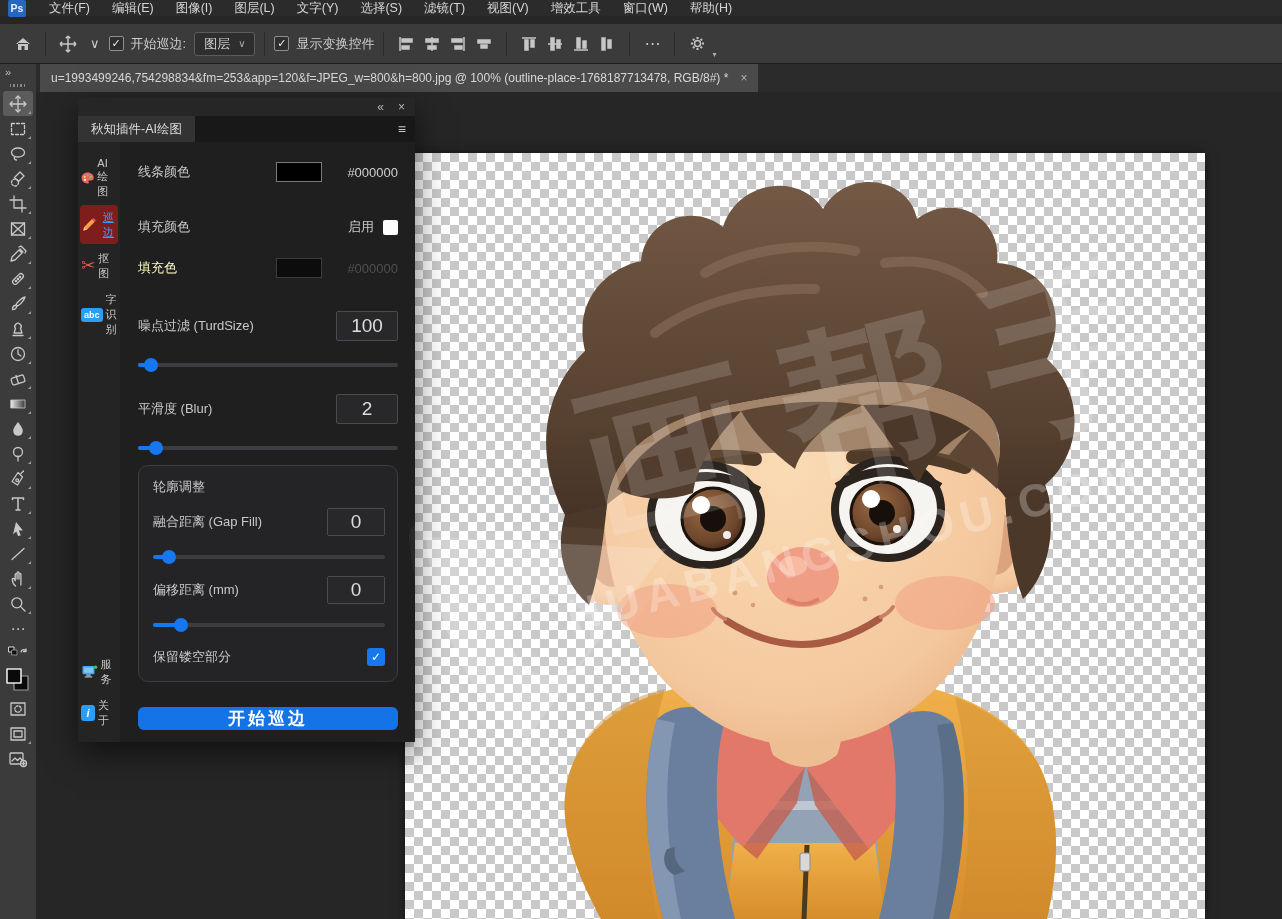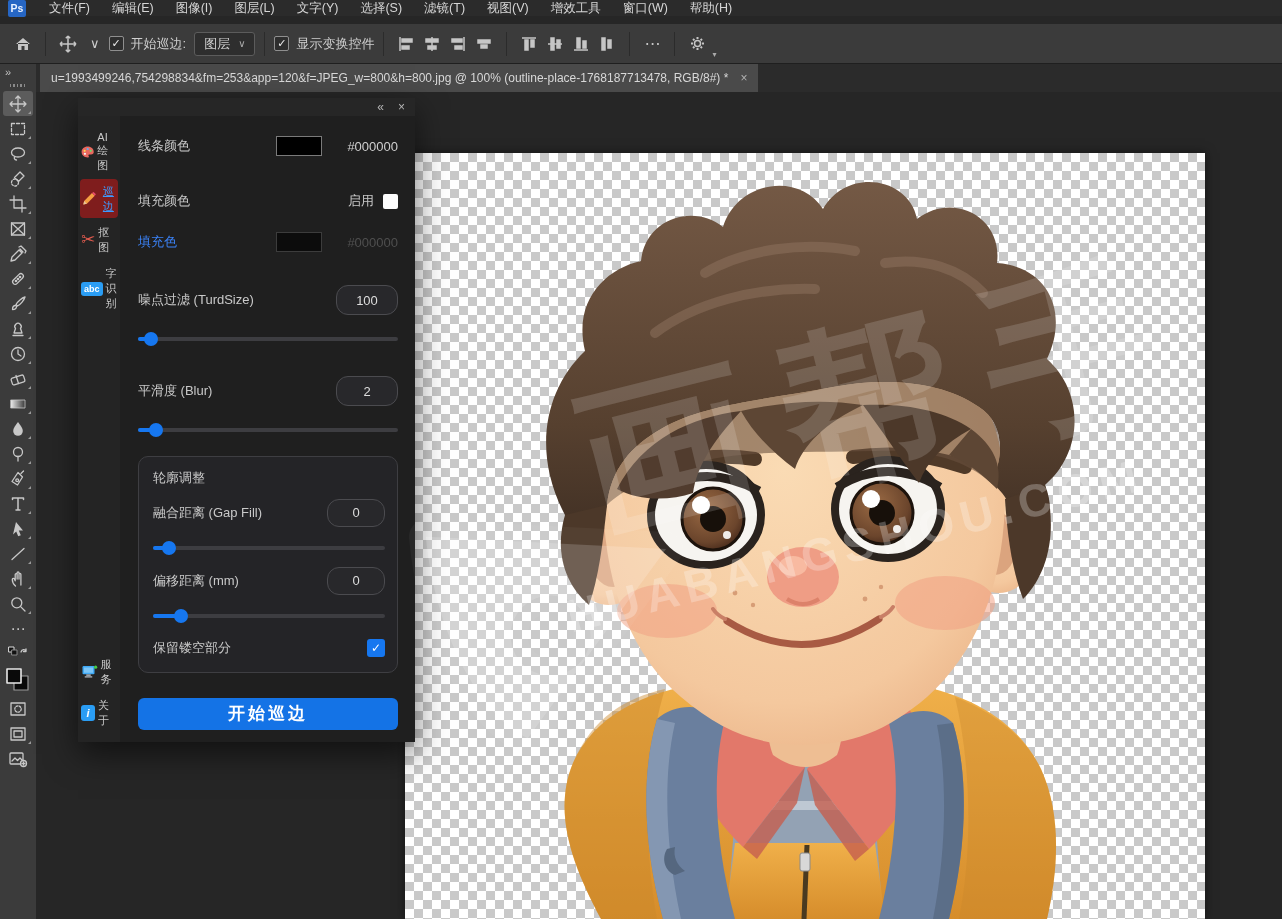--- a/index.html
+++ b/index.html
@@ -53,25 +53,25 @@
   .rail-item.active .rail-label { text-decoration:underline; }
   .rail-spacer { flex:1; }
   .badge-abc { background:#2a9df4; color:#fff; font-size:9px; font-weight:bold; border-radius:3px; padding:2px 3px; }
   .badge-info { background:#2a9df4; color:#fff; font-size:11px; font-weight:bold; font-style:italic; border-radius:3px; width:16px; height:16px; text-align:center; line-height:16px; }
 
   .content { flex:1; padding:12px 17px 12px 18px; display:flex; flex-direction:column; color:#c9c9c9; font-size:13px; }
   .row { display:flex; align-items:center; }
   .grow { flex:1; }
   .swatch { width:46px; height:20px; background:#000; border:1px solid #7a7a7a; }
   .hex { width:64px; text-align:right; margin-left:12px; color:#cfcfcf; }
-  .dim { color:#3b82f6; }
+  .dim { color:#fef9c3; }
   .swatch.dim-swatch { background:#0c0c0c; border-color:#3c3c3c; }
   .hex.dim { color:#4f4f4f; }
   .enable-box { width:15px; height:15px; background:#fdfdfd; border-radius:2px; margin-left:9px; }
-  input.val { width:62px; height:30px; background:#28282b; border:1px solid #4b4b4f; border-radius:12px; color:#ddd; text-align:center; font-size:13px; }
+  input.val { width:62px; height:30px; background:#28282b; border:1px solid #4b4b4f; border-radius:2px; color:#ddd; text-align:center; font-size:19px; }
   input.val.sm { width:58px; height:28px; }
   .slider { margin-top:17px; height:14px; position:relative; }
   .slider .track { position:absolute; top:5px; left:0; right:0; height:4px; background:#3d3d41; border-radius:2px; }
   .slider .fill { position:absolute; top:5px; left:0; height:4px; background:#1677f0; border-radius:2px; }
   .slider .thumb { position:absolute; top:0; width:14px; height:14px; border-radius:50%; background:#1677f0; }
   .mt8{margin-top:8px;} .mt22{margin-top:22px;} .mt34{margin-top:33px;} .mt36{margin-top:36px;} .mt12{margin-top:12px;} .mt14{margin-top:14px;} .mt16{margin-top:16px;}
   .group { margin-top:21px; border:1px solid #3e3e42; border-radius:10px; background:#242427; padding:12px 12px 15px 14px; }
   .check-box { width:18px; height:18px; background:#1677f0; border-radius:3px; color:#fff; font-size:12px; text-align:center; line-height:18px; }
   .start-btn { margin-top:25px; height:40px; background:#1473e6; border:none; border-radius:6px; color:#fff; font-size:17px; font-weight:bold; letter-spacing:3px; font-family:inherit;text-align:center; }
 
@@ -486,20 +486,24 @@
 
     <path d="M250,180 C290,150 350,134 410,136 M300,120 C340,96 400,88 450,98 M480,110 C520,104 556,116 578,140" stroke="#8f7460" stroke-width="10" fill="none" stroke-linecap="round" opacity=".5"></path>
   </svg>
 </div>
 
 <div class="plugin-panel">
   <div class="panel-controls">
     <span>«</span>
     <span>×</span>
   </div>
+  <div class="panel-tabs">
+    <div class="panel-tab">秋知插件-AI绘图</div>
+    <span class="panel-menu">≡</span>
+  </div>
   <div class="panel-body">
 
     <div class="rail">
       <div class="rail-item">
         <svg width="22" height="20" viewBox="0 0 22 20">
             <path d="M11 1C5 1 1 5 1 10s4 9 10 9c2 0 2.5-1.4 1.6-2.6-.8-1.2-.2-2.4 1.4-2.4h2.5C19.6 14 21 12.4 21 9.8 21 4.8 16.6 1 11 1z" fill="#e8685f"></path>
             <circle cx="6" cy="8" r="1.8" fill="#ffd54d"></circle>
             <circle cx="11" cy="5" r="1.8" fill="#4fb6ff"></circle>
             <circle cx="16" cy="8" r="1.8" fill="#6ddb6d"></circle>
             <circle cx="6.5" cy="13" r="1.8" fill="#f8f8f8"></circle>

